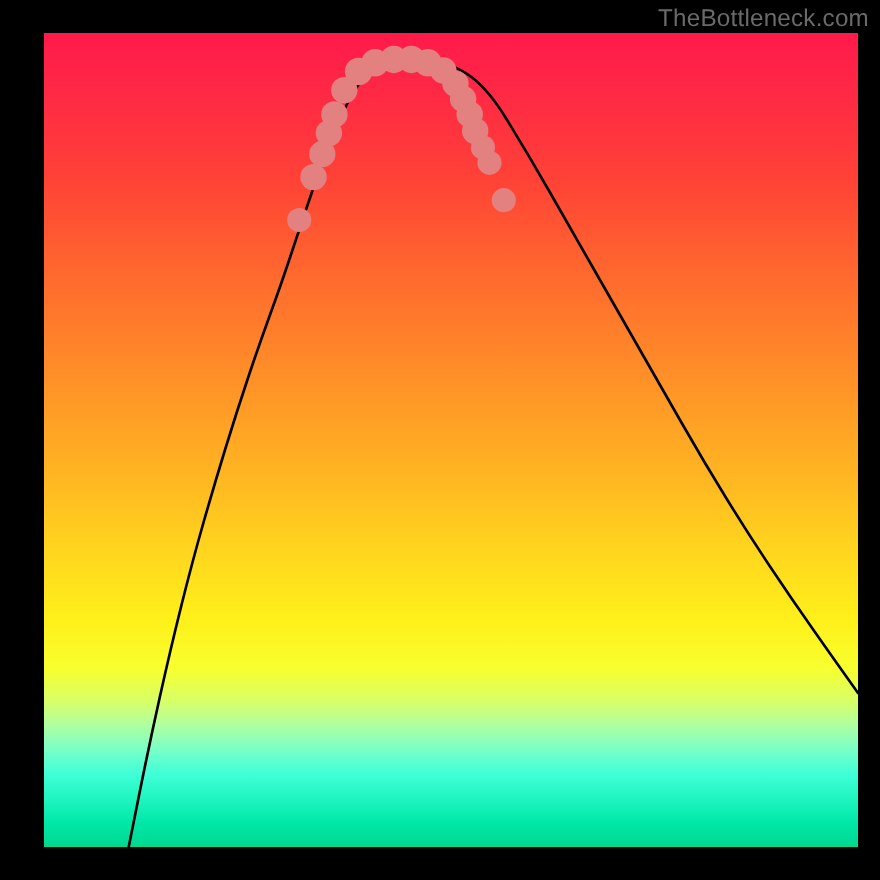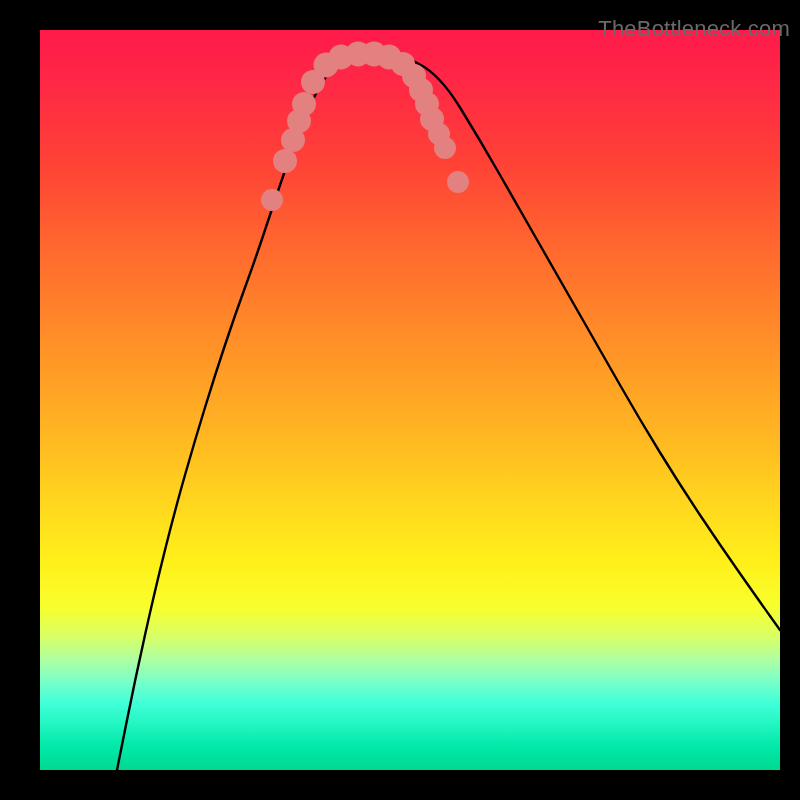--- a/index.html
+++ b/index.html
@@ -37,21 +37,21 @@
       #d8ff66 82%,
       #b0ffa0 85%,
       #7affc8 88%,
       #40ffd8 91%,
       #20f5c0 94%,
       #00e8a8 97%,
       #00d890 100%);
   }
   .watermark {
     position: absolute;
-    top: 16px;
+    top: 4px;
     right: 10px;
     font-family: Arial, Helvetica, sans-serif;
     font-size: 22px;
     font-weight: 500;
     color: #6a6a6a;
     letter-spacing: 0.2px;
   }
   svg.curve {
     position: absolute;
     left: 0;

